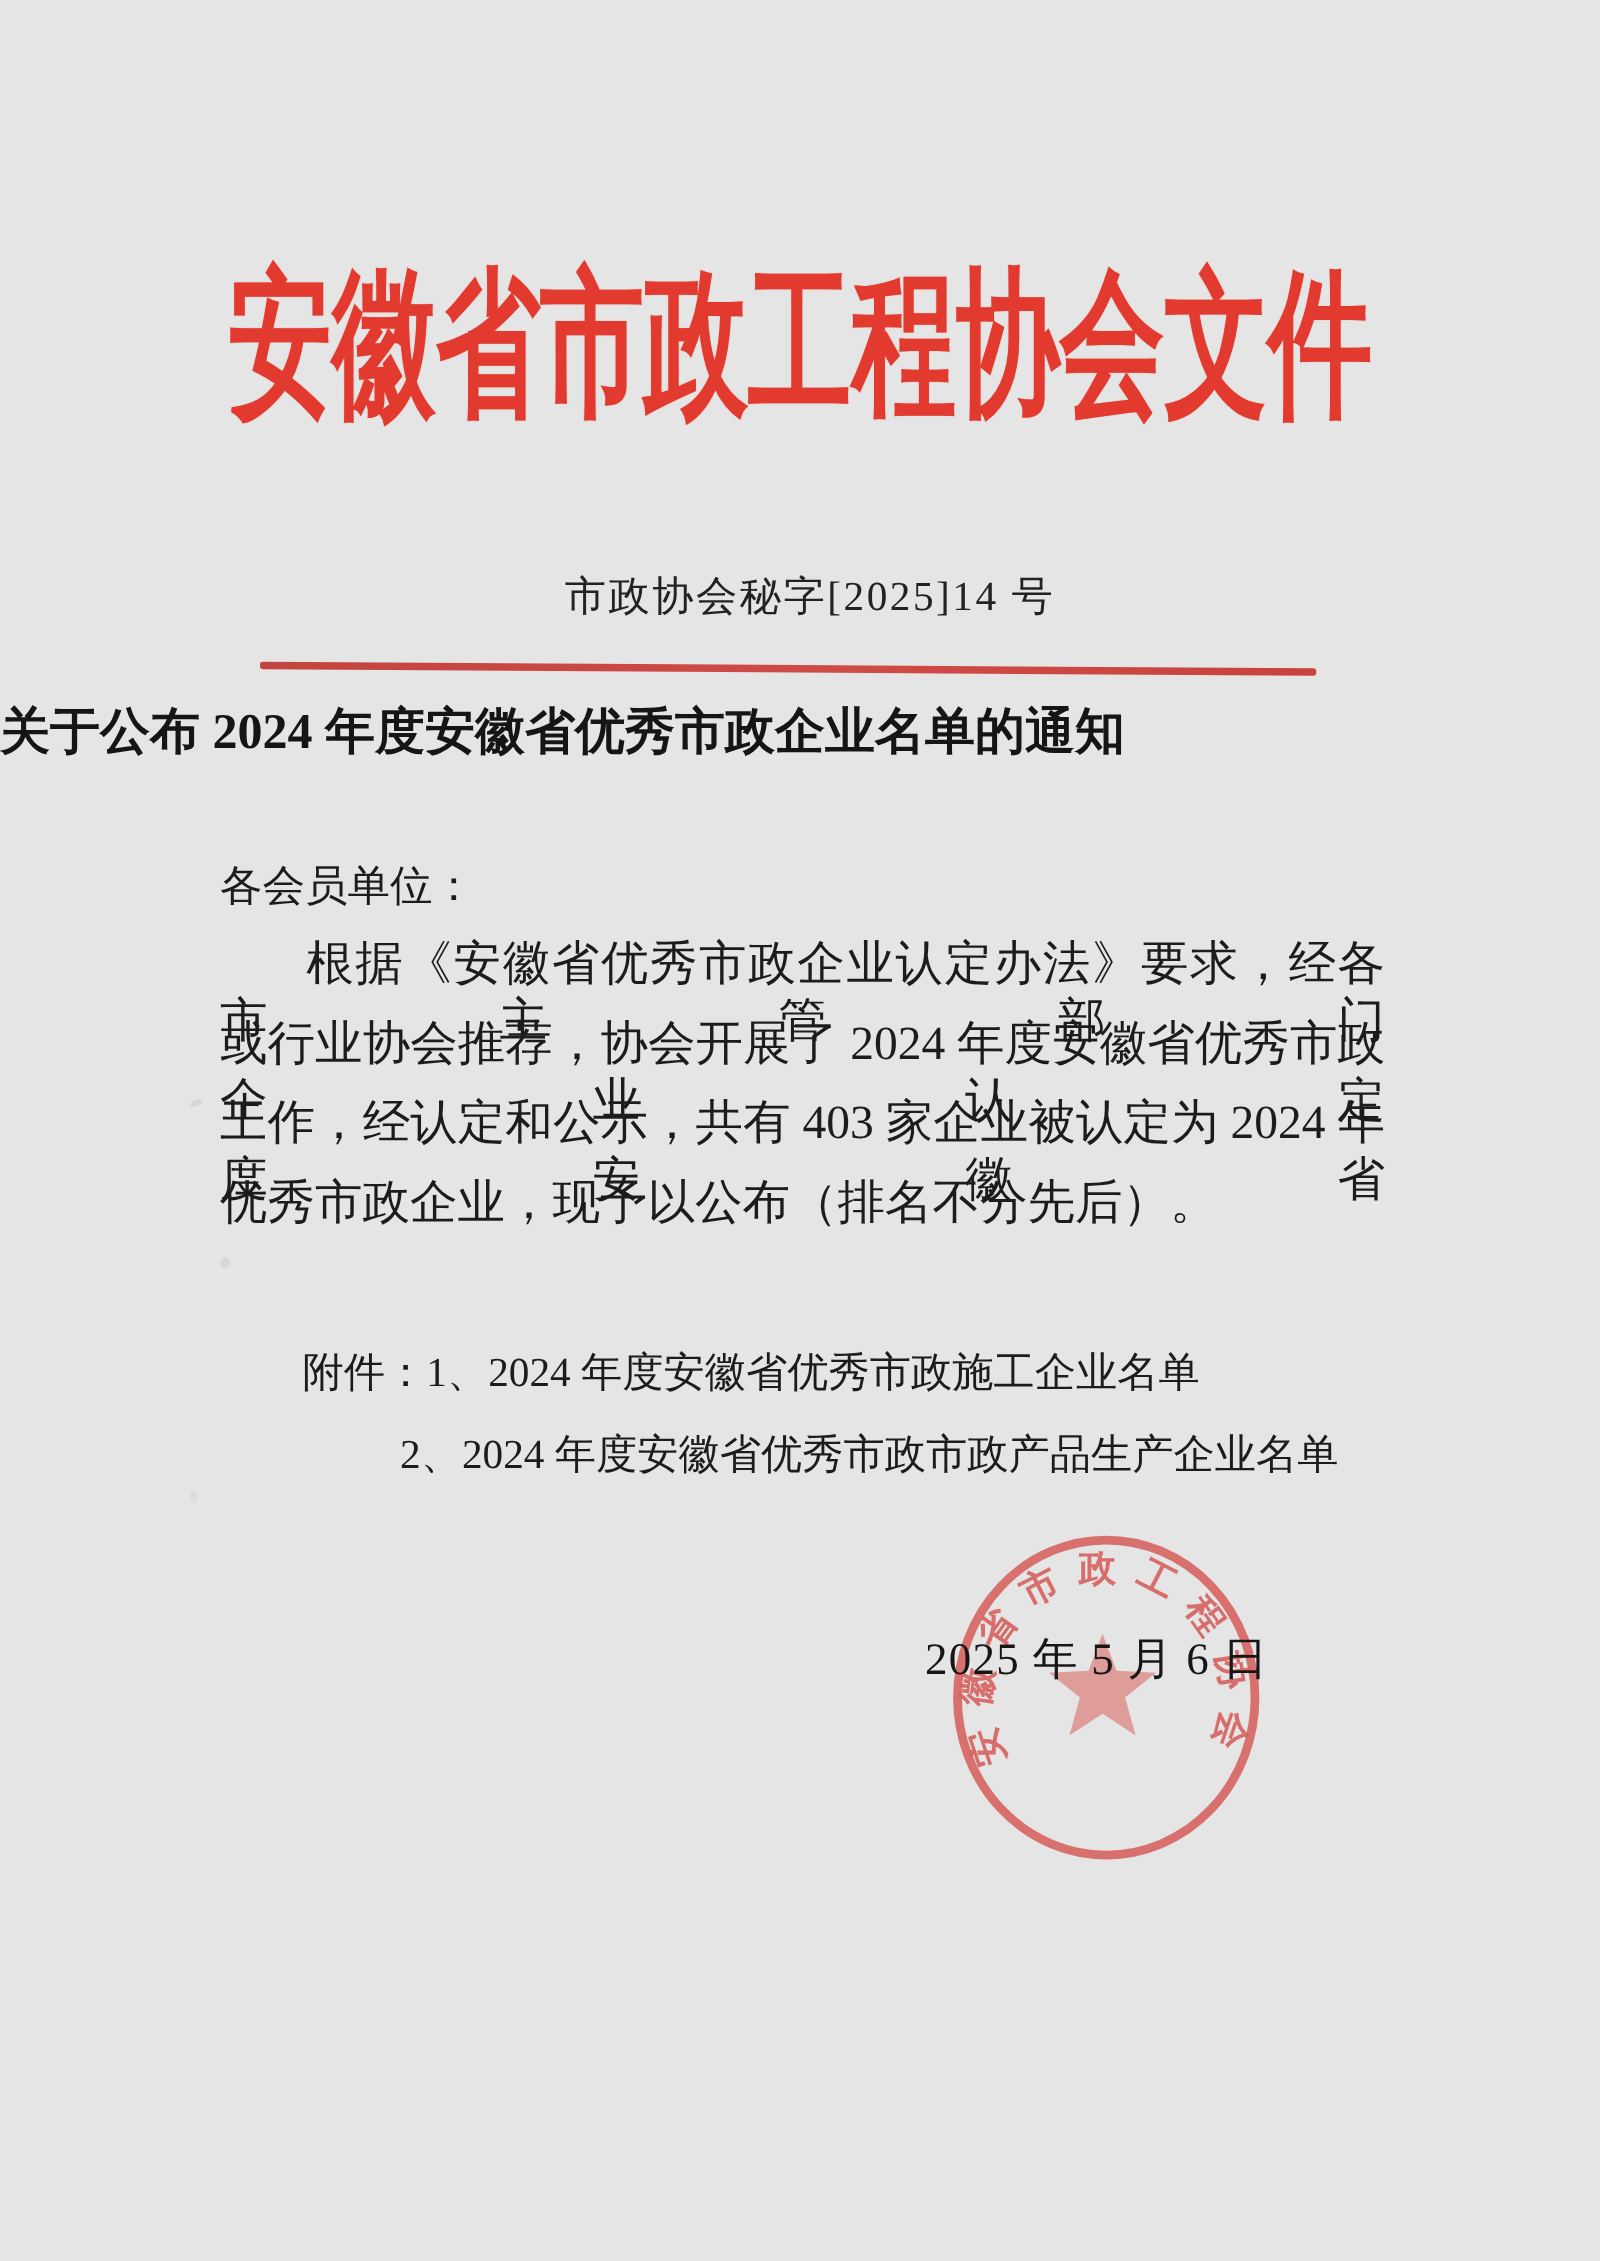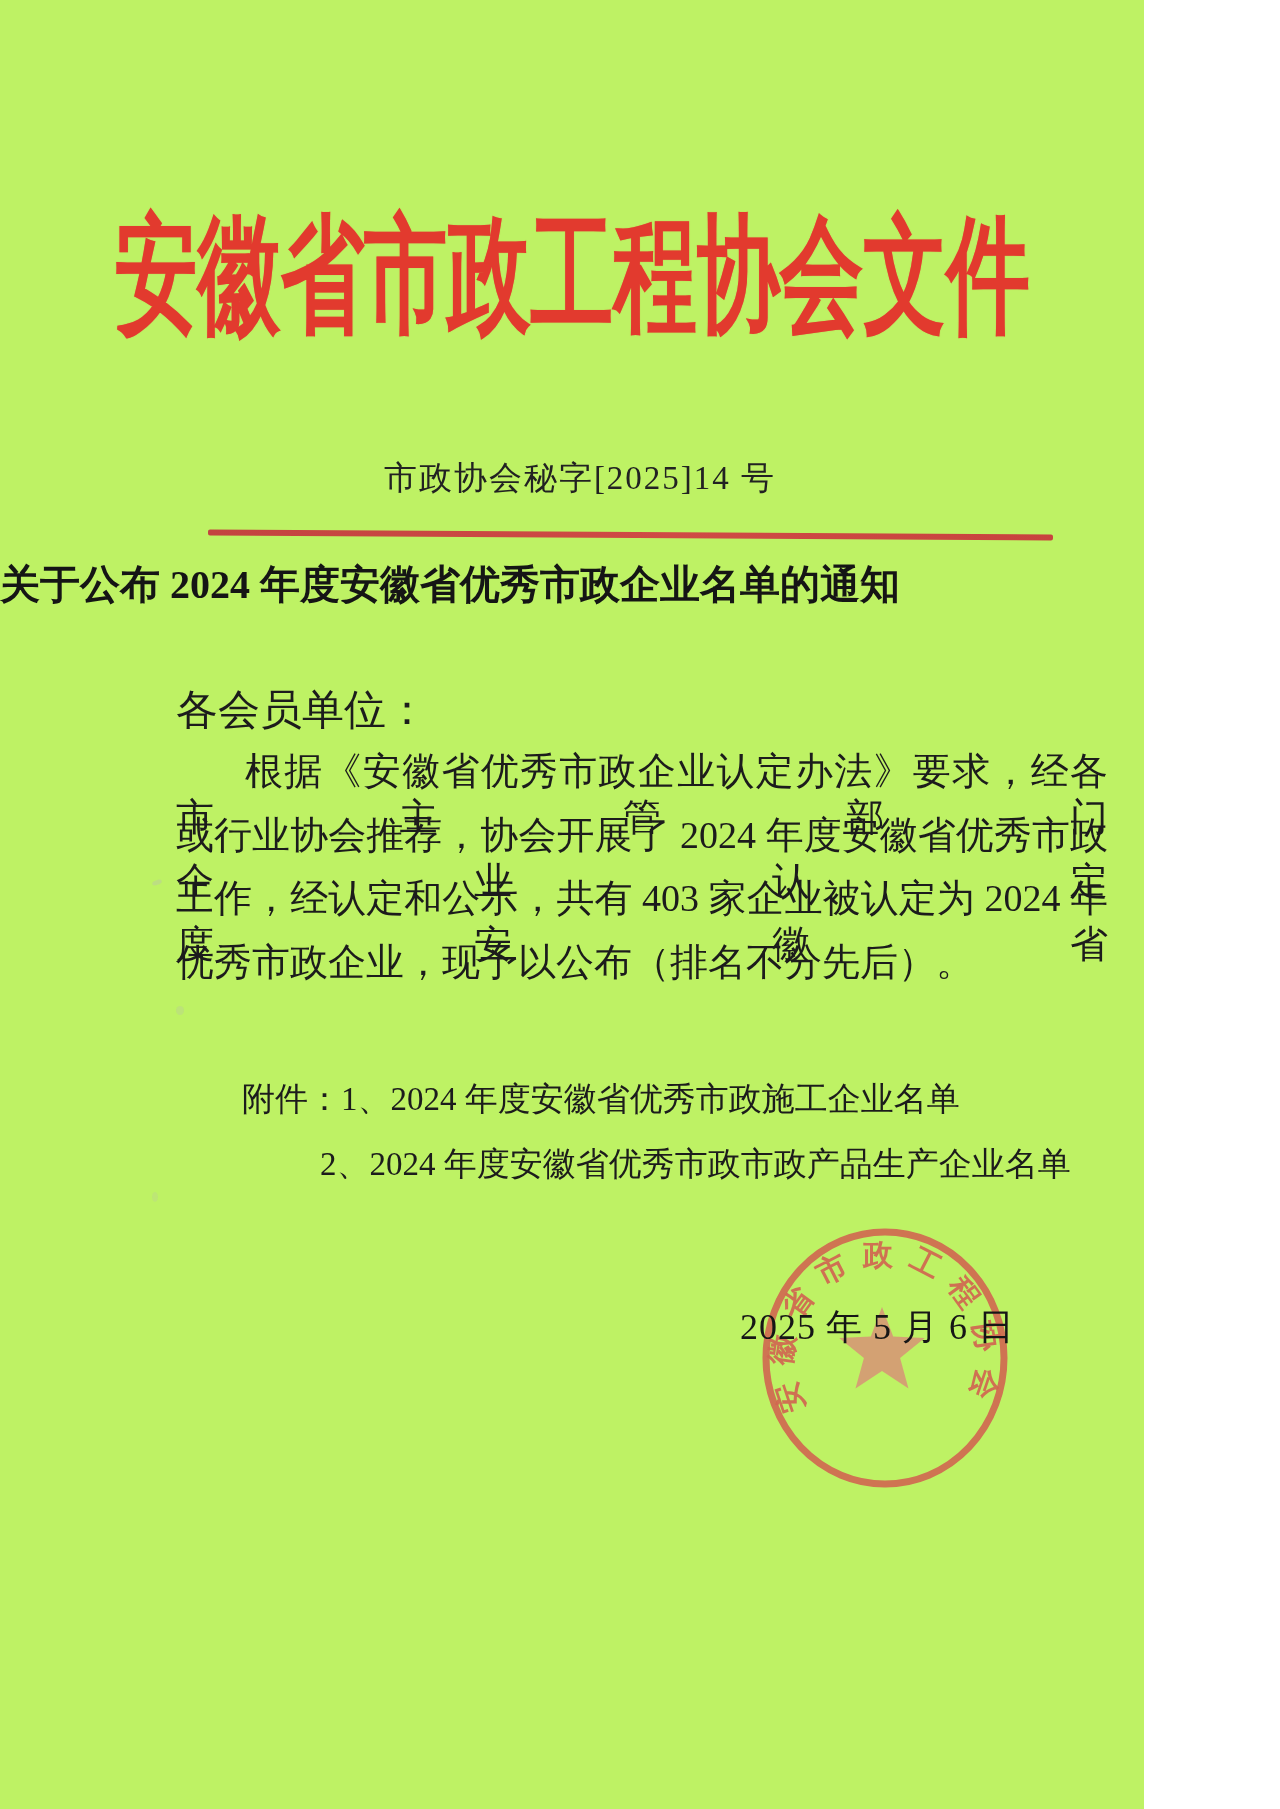--- a/index.html
+++ b/index.html
@@ -1,19 +1,19 @@
 <!DOCTYPE html>
 <html><head>
 <meta charset="utf-8">
 <style>
   html,body{margin:0;padding:0;background:#ffffff;}
   .page{
     position:relative;
-    width:1144px;height:1809px;
-    background:#bef264;
+    width:1280px;height:1809px;
+    background:#e5e5e5;
     overflow:hidden;
     font-family:"Liberation Serif","DejaVu Serif",serif;
     color:#1f1f1f;
   }
   
   .letterhead{
     position:absolute;top:206px;left:0;right:0;
     display:flex;justify-content:center;
     pointer-events:none;
   }
@@ -50,21 +50,21 @@
     text-align:left;
     font-size:40px;line-height:50px;
     font-weight:bold;
     color:#151515;
     letter-spacing:0px;
     white-space:nowrap;
   }
   
   .salutation{
     position:absolute;top:689px;left:176px;
-    font-size:42px;line-height:42px;
+    font-size:34px;line-height:42px;
     color:#1c1c1c;
   }
   .body-block{
     position:absolute;top:748px;left:176px;
     width:932px;
     font-size:38px;
     color:#1c1c1c;
   }
   .body-line{
     height:63.5px;line-height:46px;

